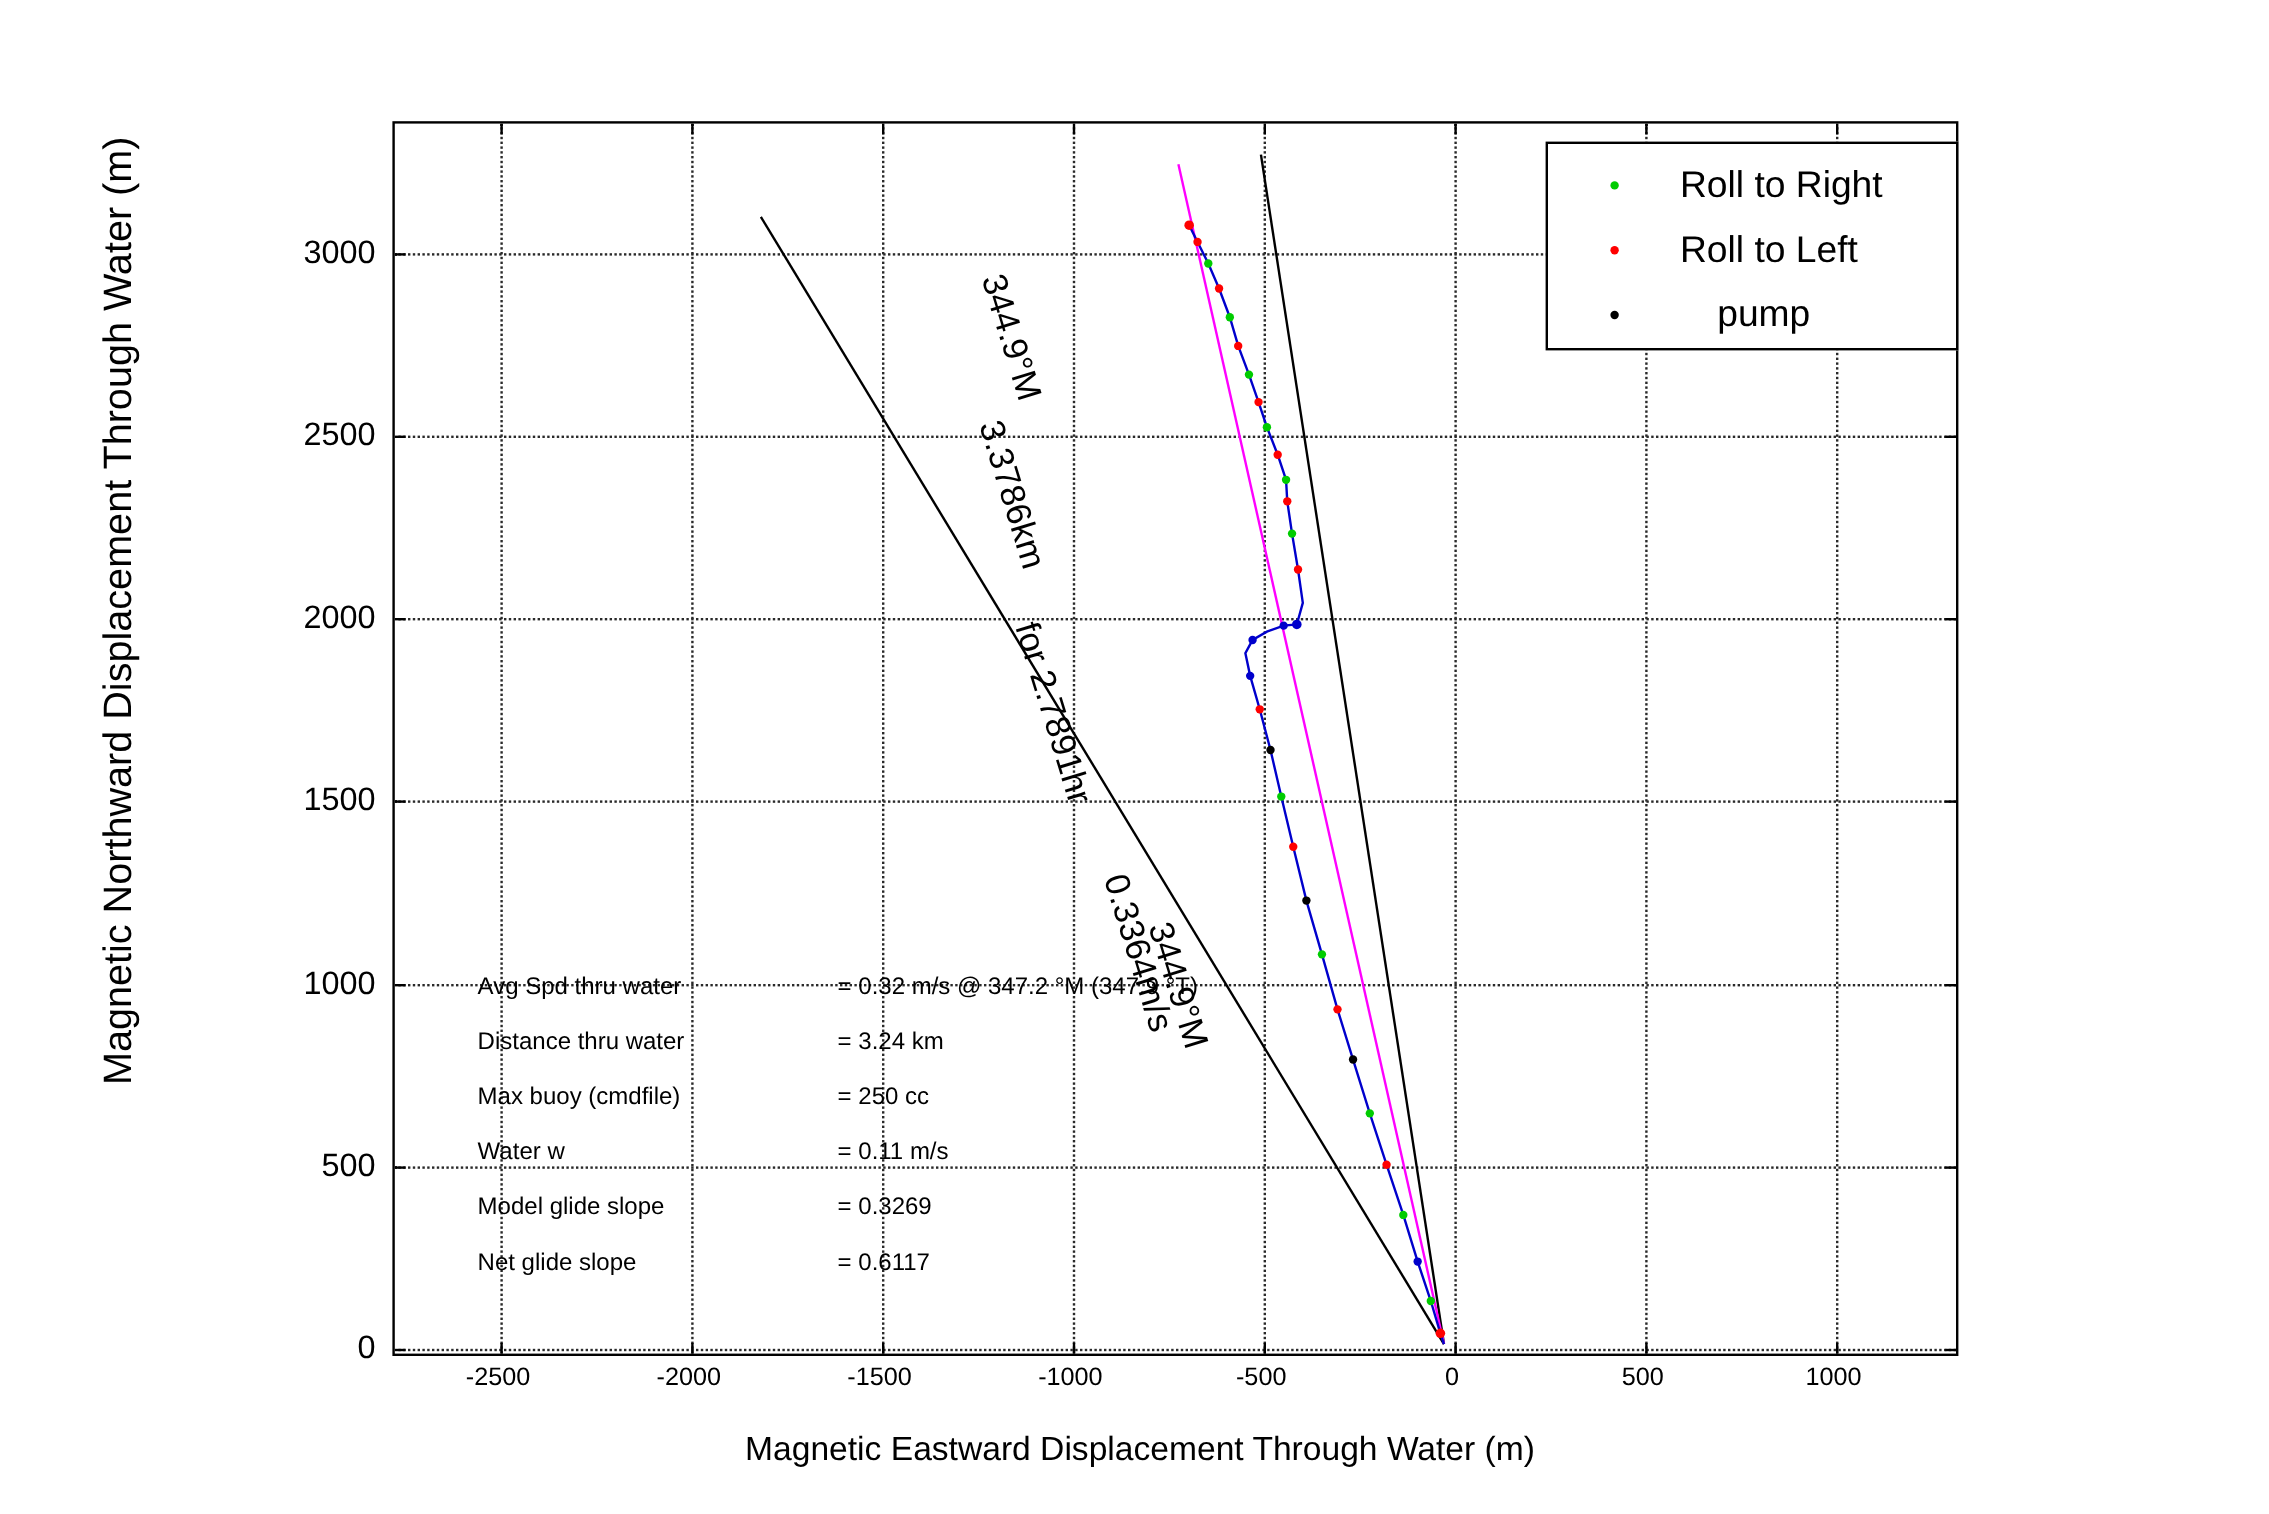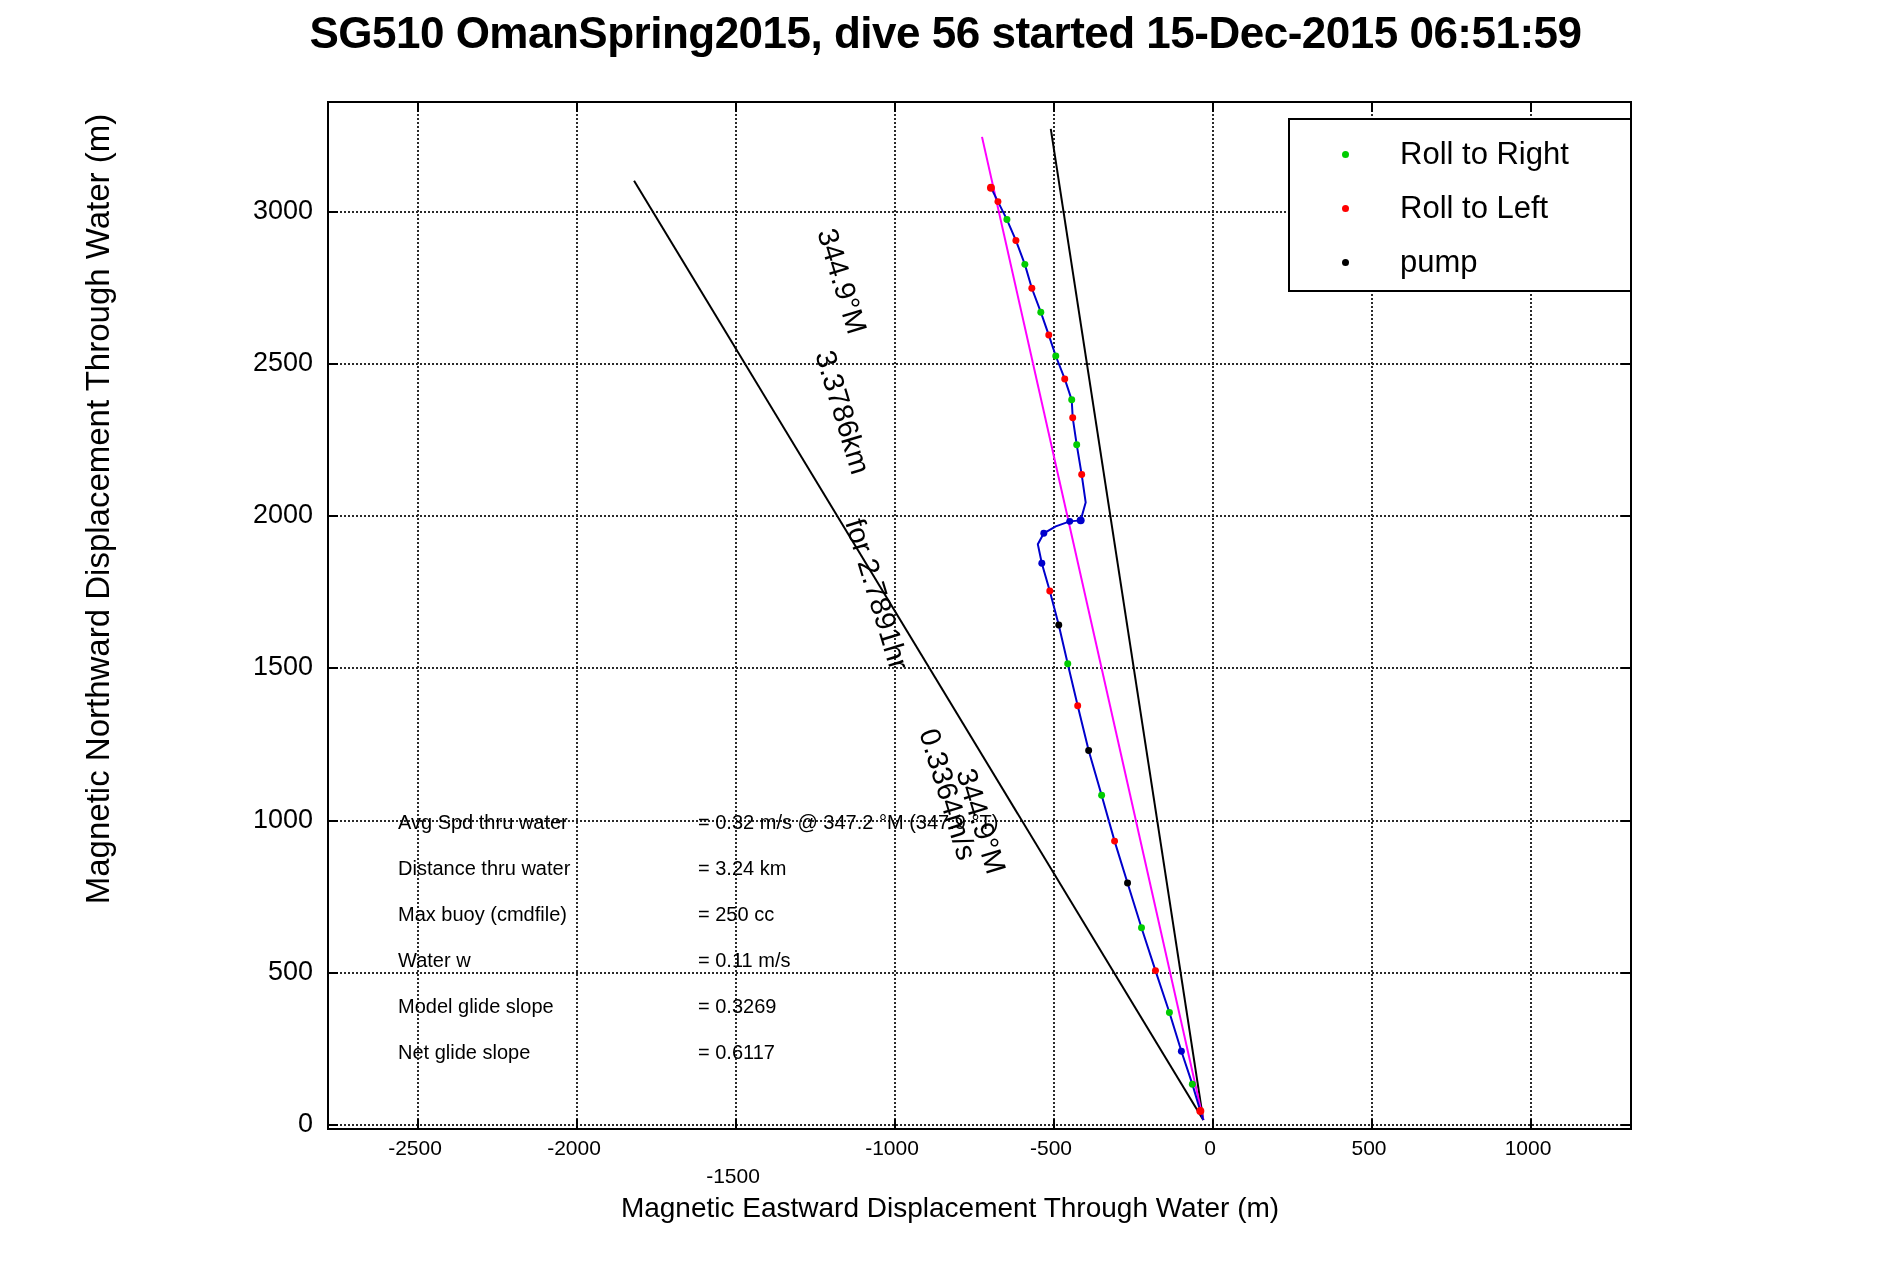--- a/index.html
+++ b/index.html
@@ -181,36 +181,35 @@
     width: 100%;
     height: 100%;
     overflow: visible;
   }
 </style>
 </head>
 <body>
 
 <div id="stage">
 
-  <div id="plot-title">SG510 OmanSpring2015, dive 56 started 15-Dec-2015 06:51:59</div>
 
   <div id="ylabel">Magnetic Northward Displacement Through Water (m)</div>
   <div id="xlabel">Magnetic Eastward Displacement Through Water (m)</div>
 
   <div class="yticklabel" style="top:1108px;">0</div>
   <div class="yticklabel" style="top:956px;">500</div>
   <div class="yticklabel" style="top:804px;">1000</div>
   <div class="yticklabel" style="top:651px;">1500</div>
   <div class="yticklabel" style="top:499px;">2000</div>
   <div class="yticklabel" style="top:347px;">2500</div>
   <div class="yticklabel" style="top:195px;">3000</div>
 
   <div class="xticklabel" style="left:415px;">-2500</div>
   <div class="xticklabel" style="left:574px;">-2000</div>
-  <div class="xticklabel" style="left:733px;margin-top:28px;">-1500</div>
+  <div class="xticklabel" style="left:733px;">-1500</div>
   <div class="xticklabel" style="left:892px;">-1000</div>
   <div class="xticklabel" style="left:1051px;">-500</div>
   <div class="xticklabel" style="left:1210px;">0</div>
   <div class="xticklabel" style="left:1369px;">500</div>
   <div class="xticklabel" style="left:1528px;">1000</div>
 
   <div id="axes">
 
     <div class="gridline-v" style="left:88px;"></div>
     <div class="gridline-v" style="left:247px;"></div>
@@ -325,21 +324,21 @@
         <span class="legend-dot" style="background:#ff0000;"></span>
       </div>
       <span class="legend-label">Roll to Left</span>
     </div>
     <div class="legend-row" style="top:8px;">
       <div class="legend-marker-cell">
         <span class="legend-dot" style="background:#00cc00;"></span>
       </div>
       <span class="legend-label">Roll to Right</span>
     </div>
-    <div class="legend-row" style="top:116px;">
+    <div class="legend-row" style="top:116px;gap:31px;">
       <div class="legend-marker-cell">
         <span class="legend-dot" style="background:#000000;"></span>
       </div>
       <span class="legend-label">pump</span>
     </div>
   </div>
 
   <div id="annotations">
     <div class="ann-row">
       <span class="ann-label">Avg Spd thru water</span>

